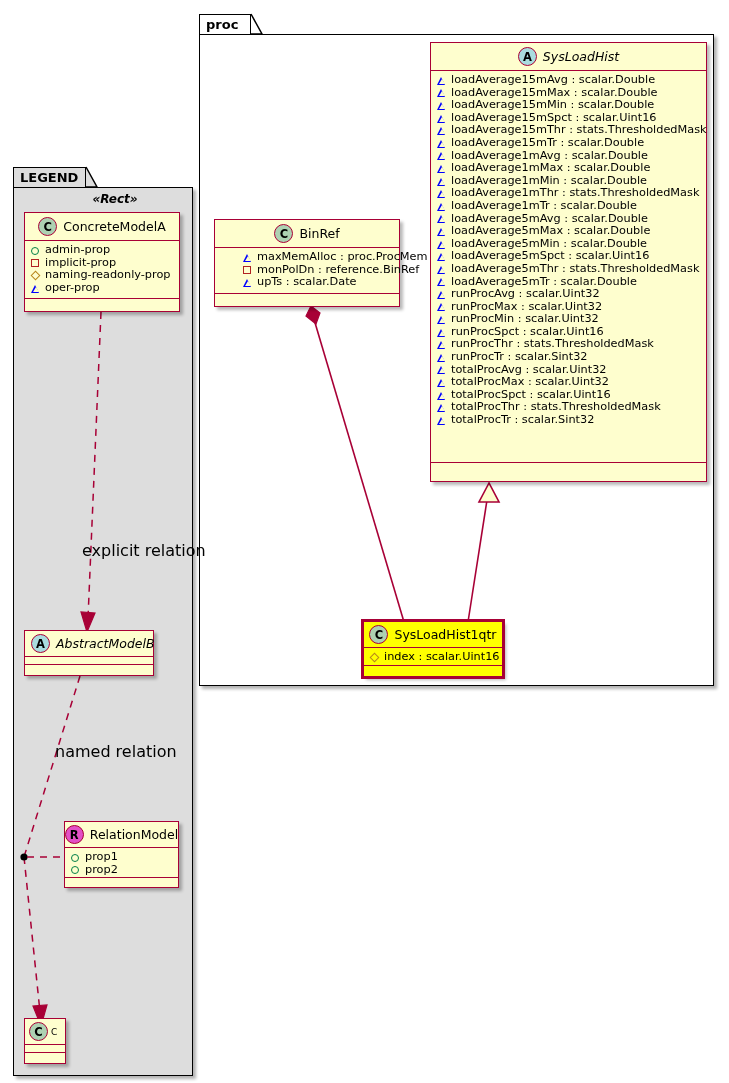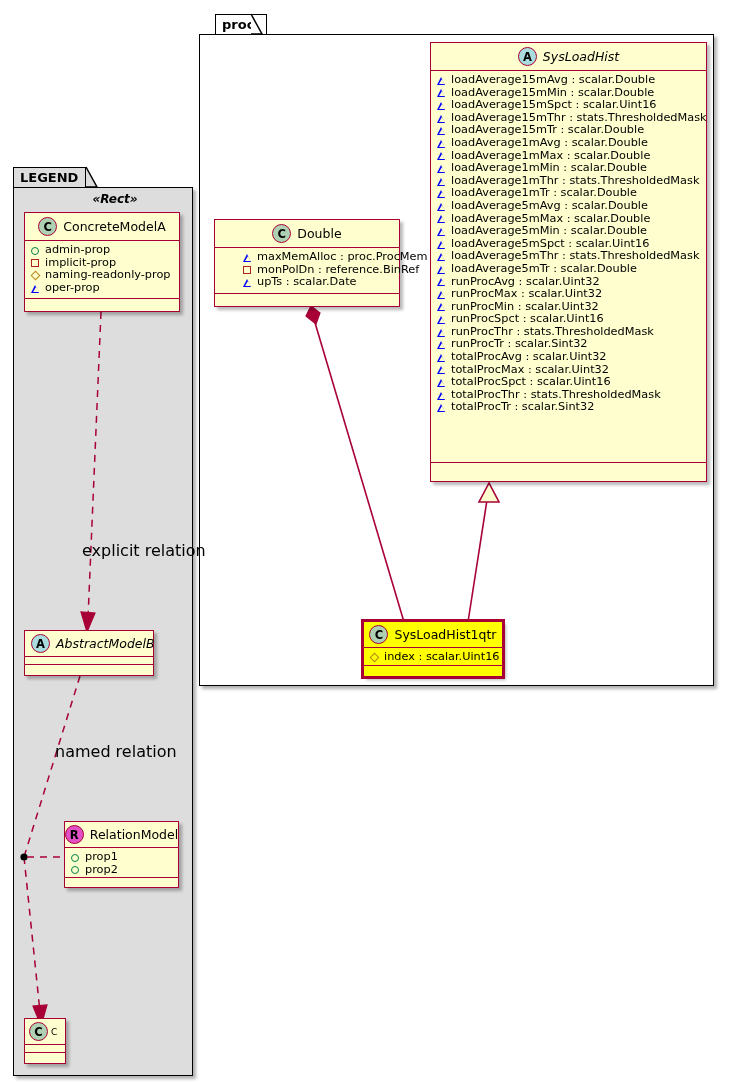--- a/index.html
+++ b/index.html
@@ -5,21 +5,21 @@
   html,body{margin:0;padding:0;background:#ffffff;}
   body{width:729px;height:1083px;position:relative;overflow:hidden;
        font-family:"DejaVu Sans","Liberation Sans",sans-serif;}
 
   .canvas{position:absolute;left:0;top:0;width:729px;height:1083px;}
   .pkg-body{position:absolute;box-sizing:border-box;border:1.5px solid #000;
             background:#ffffff;box-shadow:3px 3px 3px rgba(0,0,0,.30);}
   .pkg-tab{position:absolute;box-sizing:border-box;border:1.5px solid #000;
            border-bottom:none;background:#ffffff;
            font-size:13px;font-weight:bold;color:#000;
-           padding:2px 6px 1px 6px;line-height:15px;margin-left:16px;}
+           padding:2px 6px 1px 6px;line-height:15px;}
 
   .legend-body{position:absolute;box-sizing:border-box;border:1.5px solid #000;
                background:#DDDDDD;box-shadow:3px 3px 3px rgba(0,0,0,.30);}
   .legend-tab{position:absolute;box-sizing:border-box;border:1.5px solid #000;
               border-bottom:none;background:#DDDDDD;
               font-size:13px;font-weight:bold;color:#000;
               padding:2px 12px 1px 6px;line-height:15px;}
 
   .stereotype{position:absolute;text-align:center;font-size:12px;font-style:italic;
               color:#000;font-weight:bold;}
@@ -120,20 +120,27 @@
             <div class="m-tri"></div>
             <div class="m-tri-in"></div>
           </span>
           <span>loadAverage15mAvg : scalar.Double</span>
         </div>
         <div class="attr">
           <span class="m">
             <div class="m-tri"></div>
             <div class="m-tri-in"></div>
           </span>
+          <span>loadAverage15mMax : scalar.Double</span>
+        </div>
+        <div class="attr">
+          <span class="m">
+            <div class="m-tri"></div>
+            <div class="m-tri-in"></div>
+          </span>
           <span>loadAverage15mMin : scalar.Double</span>
         </div>
         <div class="attr">
           <span class="m">
             <div class="m-tri"></div>
             <div class="m-tri-in"></div>
           </span>
           <span>loadAverage15mSpct : scalar.Uint16</span>
         </div>
         <div class="attr">
@@ -304,21 +311,21 @@
           </span>
           <span>totalProcTr : scalar.Sint32</span>
         </div>
       </div>
     <div class="cls-ops"></div>
   </div>
 
   <div class="cls" style="left:214px;top:219px;width:186px;height:88px;">
     <div class="cls-head">
       <span class="badge badge-C">C</span>
-      <span class="cls-name">Double</span>
+      <span class="cls-name">BinRef</span>
     </div>
     <div class="cls-attrs" id="attrs-system" style="height:46px;padding-left:22px;">
         <div class="attr">
           <span class="m">
             <div class="m-tri"></div>
             <div class="m-tri-in"></div>
           </span>
           <span>maxMemAlloc : proc.ProcMem</span>
         </div>
         <div class="attr">

